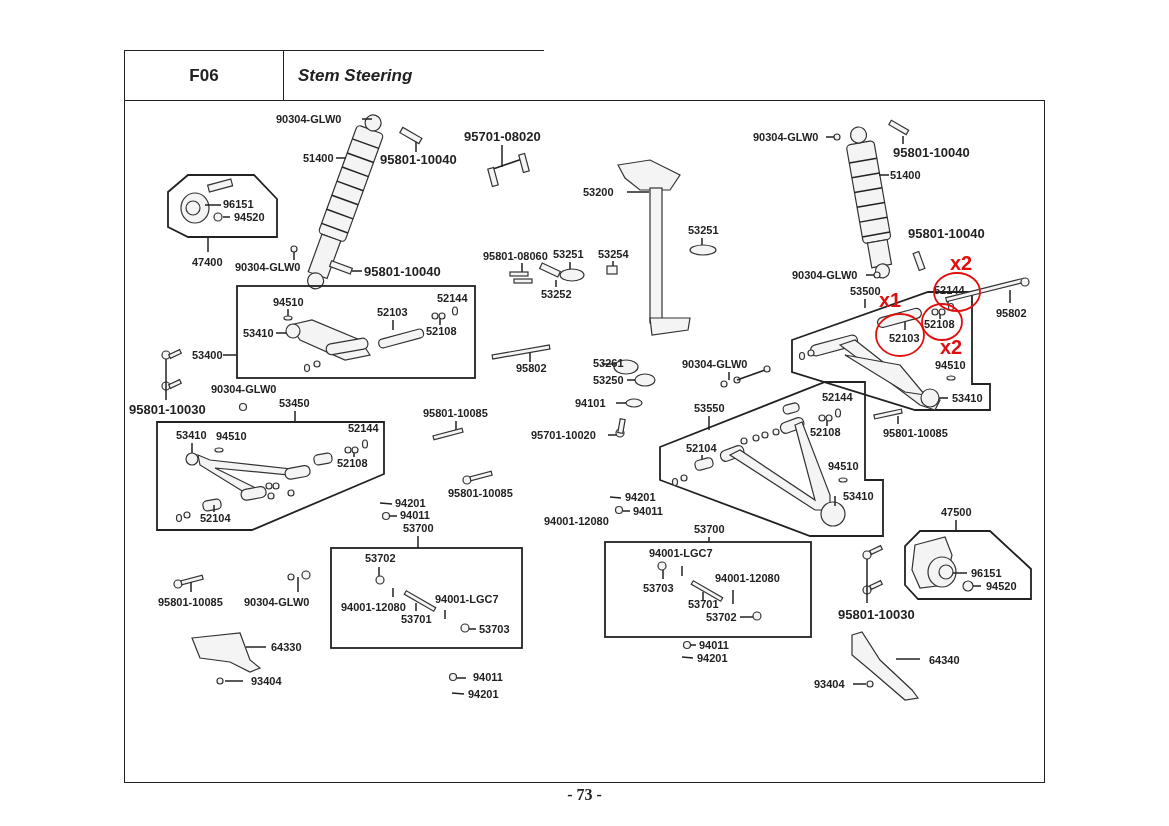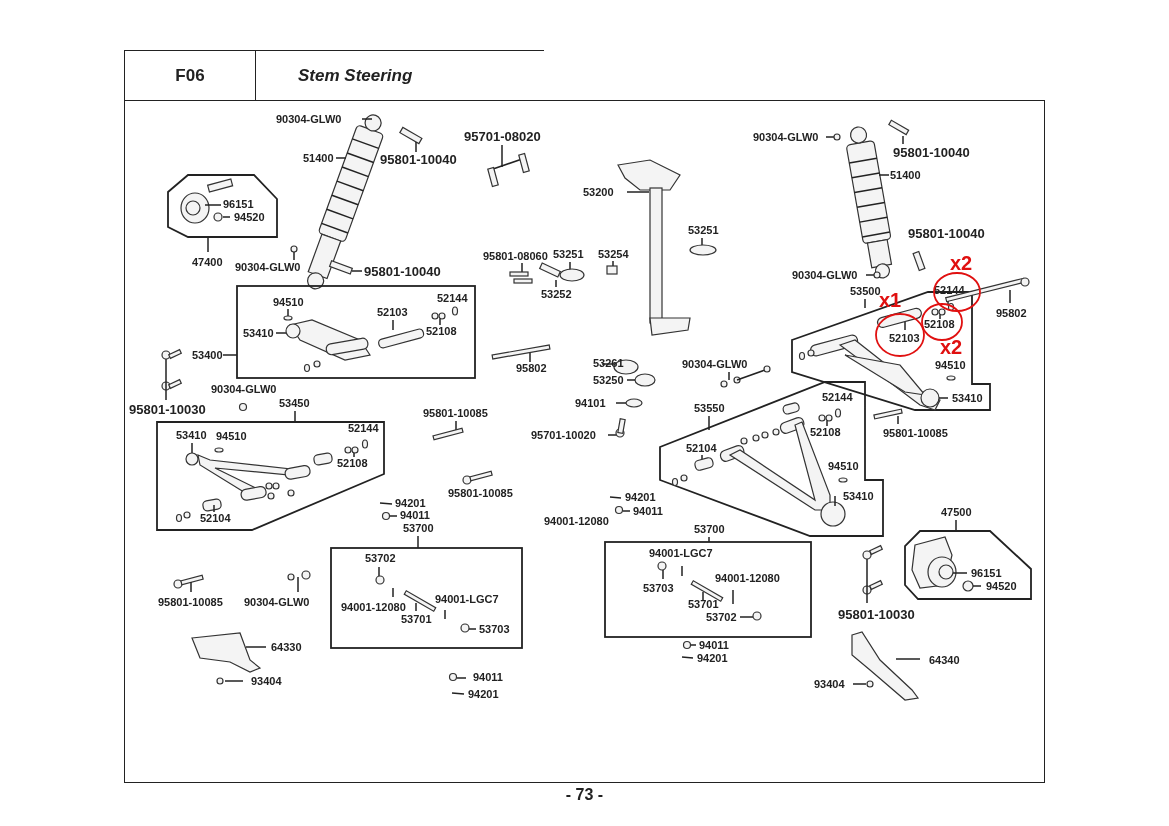--- a/index.html
+++ b/index.html
@@ -1,21 +1,21 @@
 <!DOCTYPE html>
 <html><head>
 <meta charset="utf-8">
 <style>
   html,body{margin:0;padding:0;background:#ffffff;}
   body{width:1169px;height:826px;position:relative;overflow:hidden;font-family:"Liberation Sans",sans-serif;color:#222;}
-  .hdr-code{position:absolute;left:124px;top:50px;width:132px;height:50px;border:1px solid #222;border-bottom:none;box-sizing:border-box;display:flex;align-items:center;justify-content:center;font-weight:bold;font-size:17px;}
+  .hdr-code{position:absolute;left:124px;top:50px;width:160px;height:50px;border:1px solid #222;border-bottom:none;box-sizing:border-box;display:flex;align-items:center;justify-content:center;font-weight:bold;font-size:17px;}
   .hdr-title{position:absolute;left:256px;top:50px;width:288px;height:50px;border-top:1px solid #222;box-sizing:border-box;display:flex;align-items:center;padding-left:42px;font-weight:bold;font-size:17px;font-style:italic;}
   .frame{position:absolute;left:124px;top:100px;width:921px;height:683px;border:1px solid #222;box-sizing:border-box;}
   svg.diagram{position:absolute;left:0;top:0;width:1169px;height:826px;}
-  .page-num{position:absolute;left:0;width:1169px;top:786px;text-align:center;font-weight:bold;font-size:16px;}
+  .page-num{position:absolute;left:0;width:1169px;top:786px;text-align:center;font-weight:bold;font-size:16px;font-family:Liberation Serif, serif;}
   svg text{font-family:"Liberation Sans",sans-serif;font-weight:bold;fill:#222;}
   .lbl-s{font-size:11px;}
   .lbl-l{font-size:13px;}
   .ann{font-size:20px;fill:#e01010;}
   .part{fill:#f4f4f4;stroke:#333;stroke-width:1.2;}
   .box{fill:none;stroke:#222;stroke-width:1.8;}
   .ldr{stroke:#222;stroke-width:1.5;fill:none;}
   .circ{fill:none;stroke:#e01010;stroke-width:1.8;}
 </style>
 </head>

